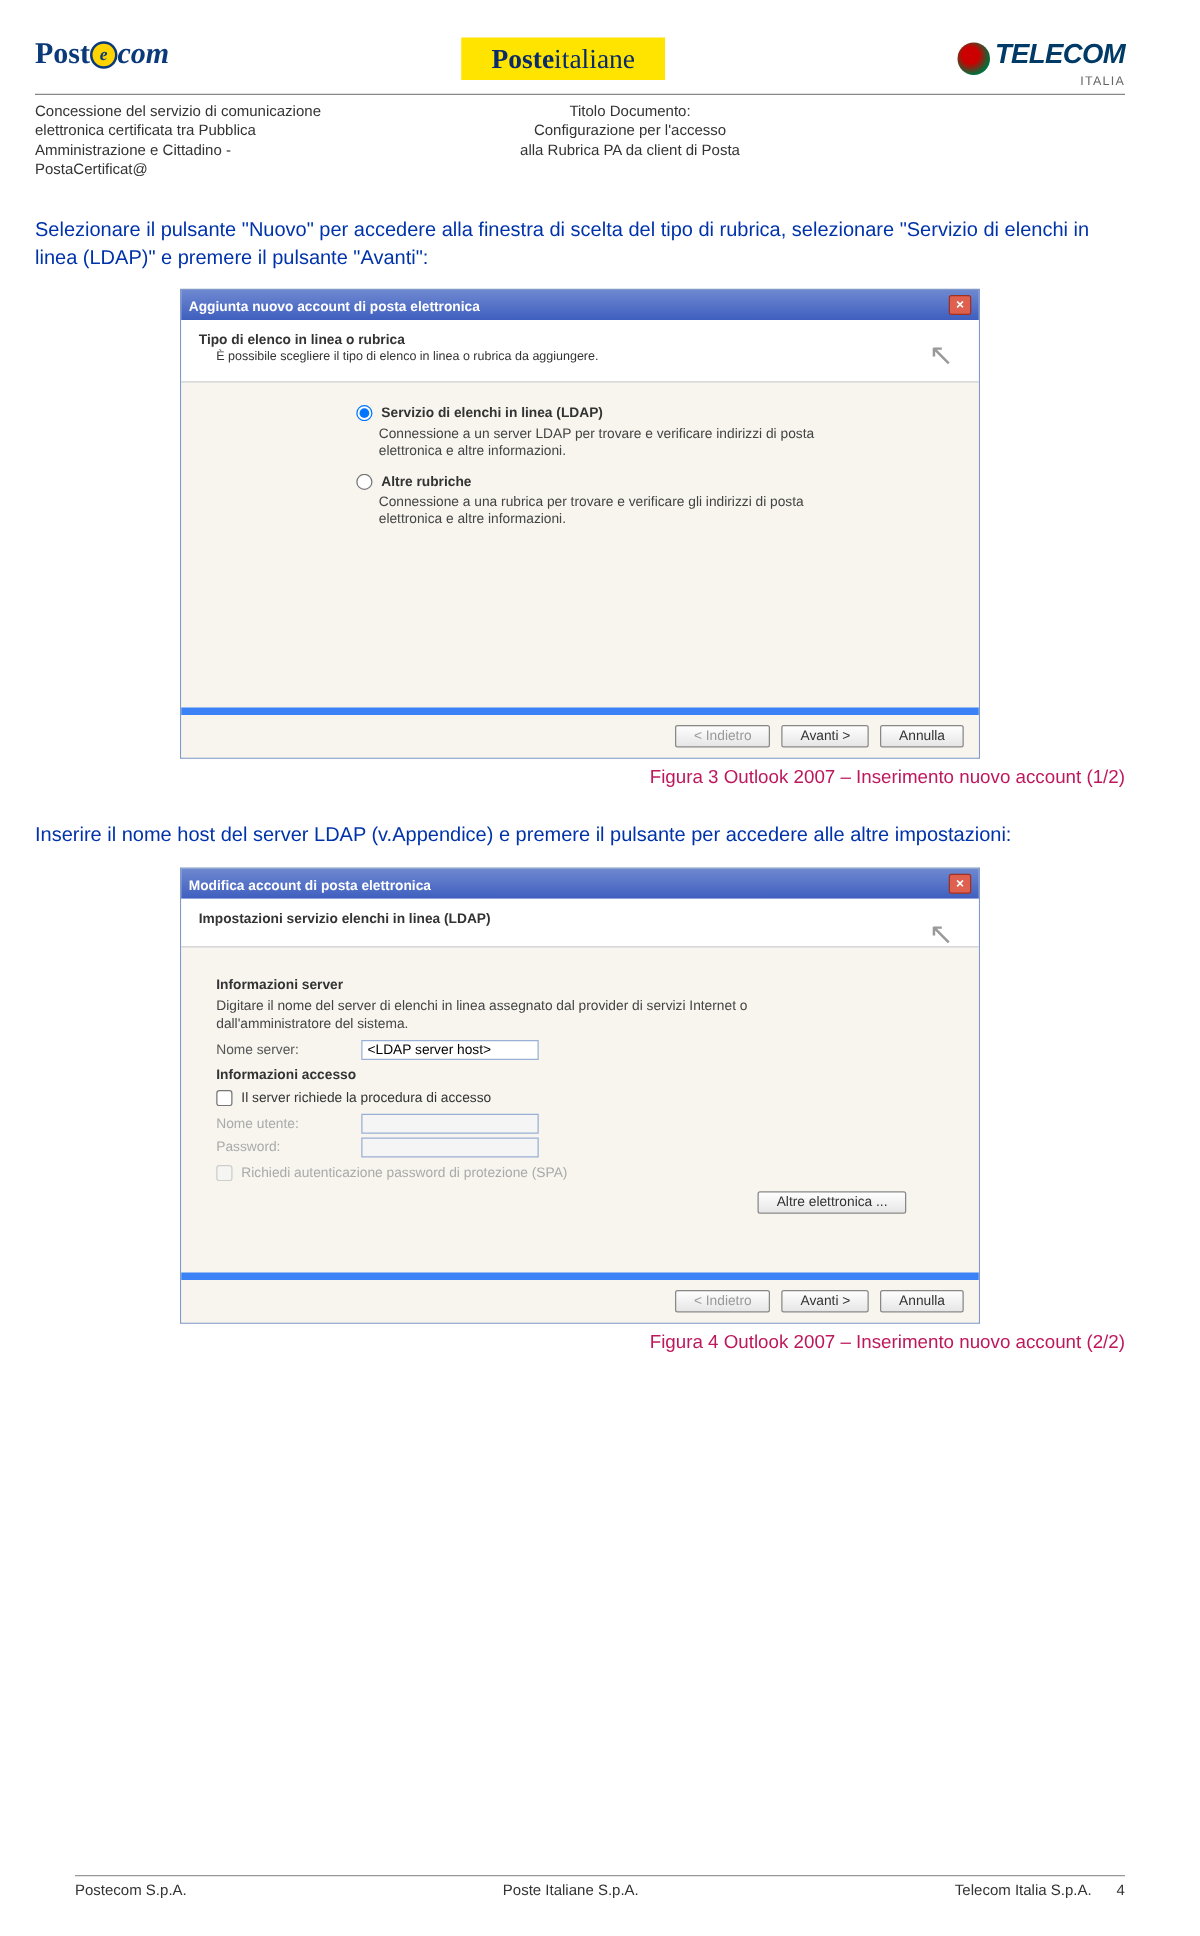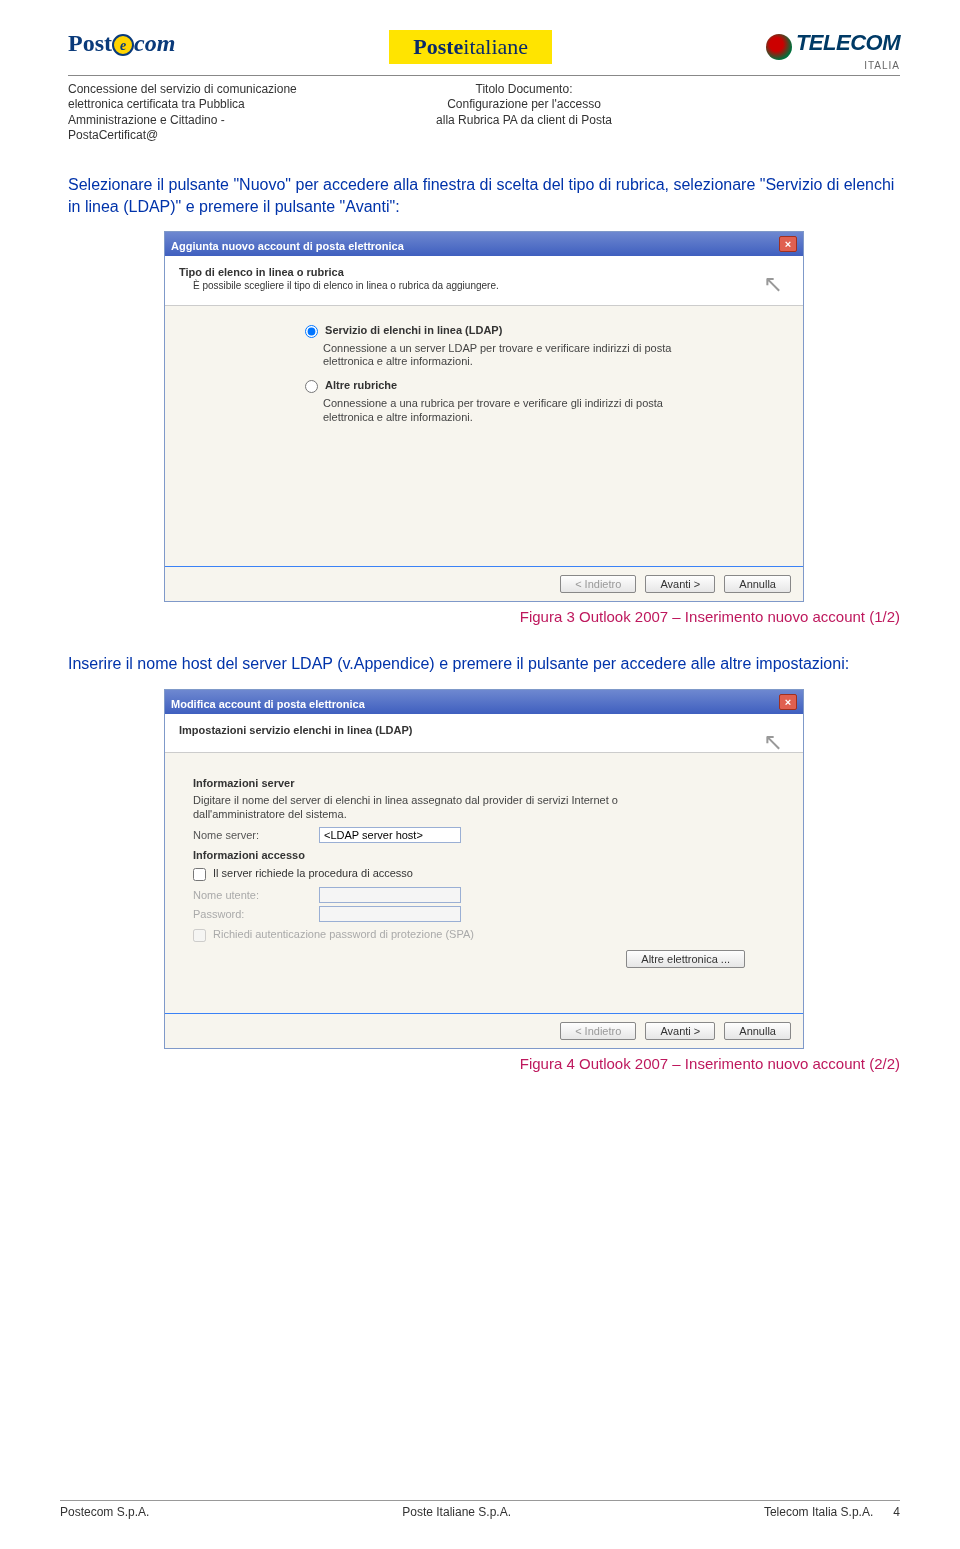--- a/index.html
+++ b/index.html
@@ -5,21 +5,21 @@
   * { box-sizing: border-box; margin: 0; padding: 0; }
   body {
     font-family: Arial, Helvetica, sans-serif;
     background: #fff;
     width: 960px;
     margin: 0 auto;
     color: #000;
     font-size: 13px;
   }
   .page {
-    padding: 30px 60px 40px 68px;
+    padding: 30px 60px 40px 28px;
     min-height: 1549px;
     position: relative;
   }
   .header-row {
     display: flex;
     justify-content: space-between;
     align-items: flex-start;
     border-bottom: 1px solid #888;
     padding-bottom: 4px;
     margin-bottom: 6px;
@@ -144,39 +144,39 @@
     min-height: 260px;
     background:#f7f5ee;
   }
   .dlg-content.less-pad { padding-left:28px; }
   .radio-row { margin-bottom:4px; }
   .radio-row input { vertical-align:middle; margin-right:4px; }
   .radio-row label { font-weight:bold; }
   .radio-desc { font-size:11px; color:#444; margin: 2px 0 10px 18px; max-width:380px; line-height:1.25; }
   .dlg-footer {
     background:#f7f5ee;
-    border-top:1px solid #3b82f6;
+    border-top:6px solid #3b82f6;
     padding:8px 12px;
     text-align:right;
   }
   .btn {
     display:inline-block;
     border:1px solid #888;
     background: linear-gradient(#fefefe,#e6e6e6);
     padding: 2px 14px;
     font-size:11px;
     border-radius:2px;
     margin-left:6px;
     color:#333;
   }
   .btn.disabled { color:#999; }
   .section-title { font-weight: bold; margin: 6px 0 4px 0; font-size:11px;}
   .section-sub { font-size:11px; color:#444; margin-bottom:6px; max-width: 500px; line-height:1.3;}
   .field-row { display:flex; align-items:center; margin:3px 0; }
-  .field-row .lbl { width:126px; font-size:11px; color:#555;}
+  .field-row .lbl { width:116px; font-size:11px; color:#555;}
   .field-row input[type=text], .field-row input[type=password] {
     border:1px solid #9aafd4; padding:1px 4px; font-size:11px; width:142px; background:#fff;
   }
   .field-row.gray .lbl { color:#aaa; }
   .field-row.gray input { background:#f5f5f5; color:#999; }
   .checkbox-row { margin:6px 0; font-size:11px; }
   .checkbox-row input { vertical-align:middle; margin-right:4px;}
   .checkbox-row.gray { color:#aaa; }
   .alt-btn-row { text-align:right; margin-top: 8px; padding-right: 40px;}
 

